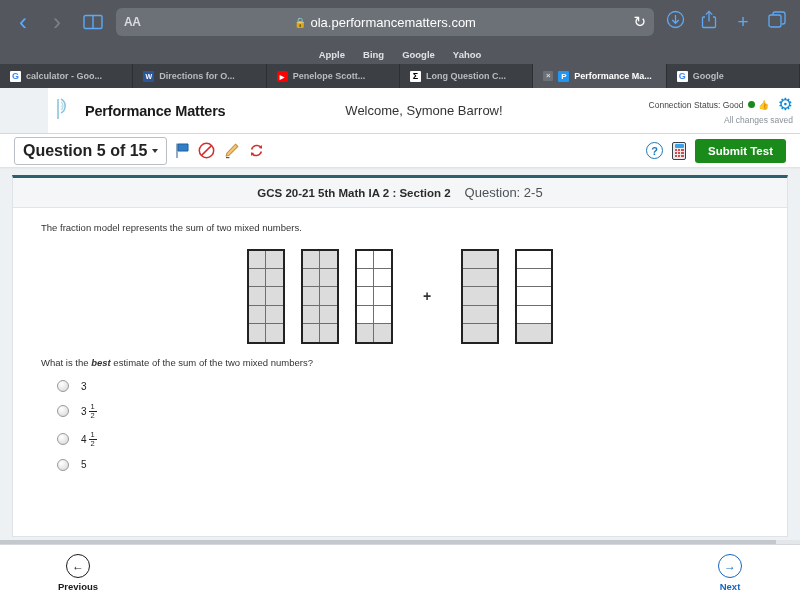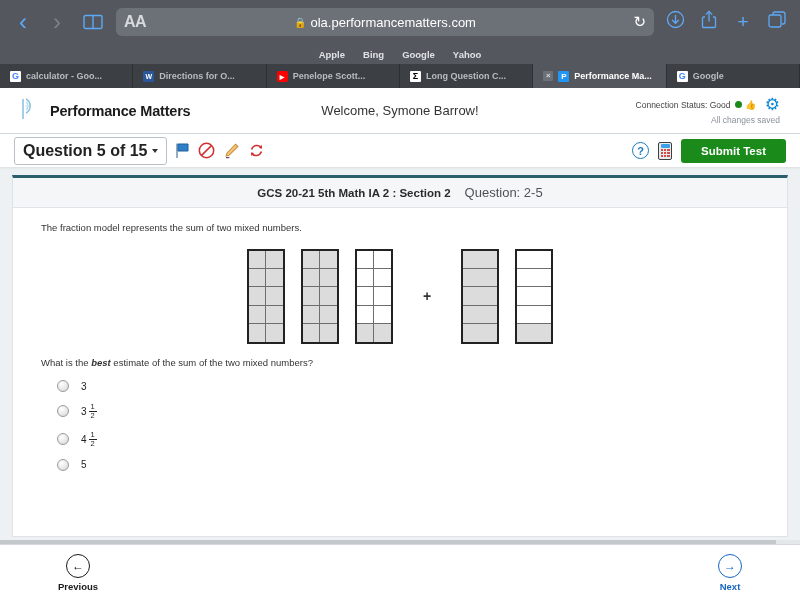--- a/index.html
+++ b/index.html
@@ -43,21 +43,21 @@
     padding: 0 10px; gap: 8px; flex: 0 0 44px;
   }
   .nav-btn { color: #5da9f8; font-size: 24px; line-height: 1; width: 26px;
              text-align: center; cursor: pointer; user-select: none; }
   .nav-btn.disabled { color: #7d8187; }
   .book-btn { color: #5da9f8; width: 30px; text-align: center; }
   .url-field {
     flex: 1; height: 28px; background: #6c7077; border-radius: 6px;
     display: flex; align-items: center; padding: 0 8px; position: relative;
   }
-  .aa-label { color: #d8dadd; font-size: 16px; font-weight: 600; letter-spacing: -0.5px; }
+  .aa-label { color: #d8dadd; font-size: 12px; font-weight: 600; letter-spacing: -0.5px; }
   .url-center {
     position: absolute; left: 0; right: 0; text-align: center;
     color: #ffffff; font-size: 13px; display: flex;
     align-items: center; justify-content: center; gap: 4px; pointer-events: none;
   }
   .lock-glyph { font-size: 10px; }
   .reload-btn { color: #ffffff; font-size: 15px; margin-left: auto; z-index: 2; }
   .tool-icon { color: #5da9f8; font-size: 19px; width: 26px; text-align: center;
                cursor: pointer; user-select: none; }
 
@@ -93,21 +93,21 @@
   .fav-word { background: #2b579a; color: #fff; font-size: 7px; }
   .fav-sigma { background: #ffffff; color: #000; font-size: 9px; }
   .fav-pm { background: #2196f3; color: #fff; font-size: 8px; }
   .tab-label { overflow: hidden; text-overflow: ellipsis; }
 
   
   .page { flex: 1; background: #eef1f4; position: relative; overflow: hidden; }
 
   .pm-header {
     background: #ffffff; height: 45px; display: flex; align-items: center;
-    padding: 0 20px; position: relative;
+    padding: 0 7px; position: relative; margin-left: 48px;
   }
   .brand { display: flex; align-items: center; gap: 8px; }
   .brand-name { font-size: 14.5px; font-weight: bold; color: #1b1b1b;
                 letter-spacing: -0.2px; }
   .welcome {
     position: absolute; left: 0; right: 0; text-align: center;
     font-size: 13px; color: #333; pointer-events: none;
   }
   .hdr-right { margin-left: auto; display: flex; flex-direction: column;
                align-items: flex-end; gap: 2px; z-index: 2; }
@@ -141,21 +141,21 @@
     width: 14px; height: 18px; border: 1.3px solid #3a3f44; border-radius: 2px;
     background: #e8eaec; padding: 1.5px; display: flex; flex-direction: column; gap: 1px;
     cursor: pointer;
   }
   .calc-screen { height: 4px; background: #3aa0e8; border-radius: 1px; }
   .calc-keys { flex: 1; display: grid; grid-template-columns: repeat(3,1fr);
                grid-template-rows: repeat(3,1fr); gap: 0.7px; }
   .calc-keys i { background: #d34a4a; display: block; }
   .submit-btn {
     background: #1a8a1a; color: #fff; font-size: 11.5px; font-weight: bold;
-    border: none; border-radius: 3px; padding: 6px 20px; cursor: pointer;
+    border: none; border-radius: 3px; padding: 6px 13px; cursor: pointer;
   }
 
   
   .card {
     margin: 8px 12px 0 12px; background: #fff;
     border-top: 3px solid #2a5f6b; border-left: 1px solid #dfe3e7;
     border-right: 1px solid #dfe3e7; border-bottom: 1px solid #dfe3e7;
     height: 362px; position: relative; overflow: hidden;
   }
   .card-head {

